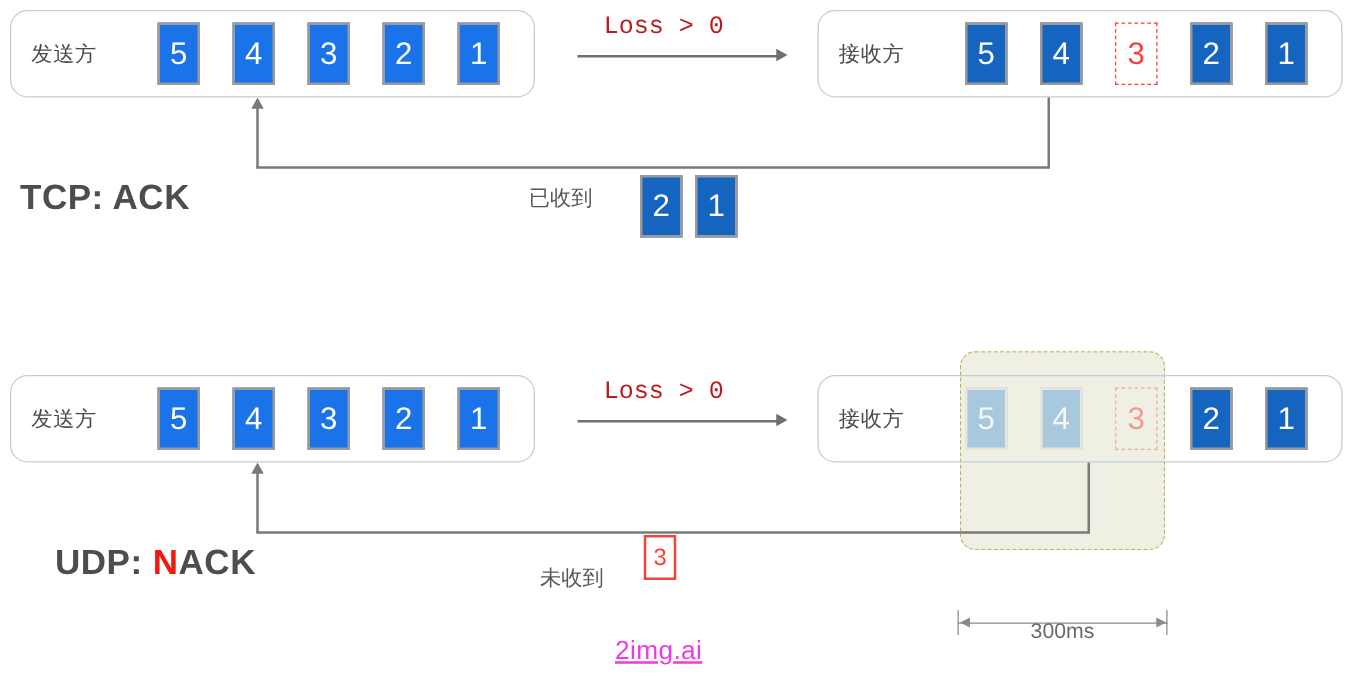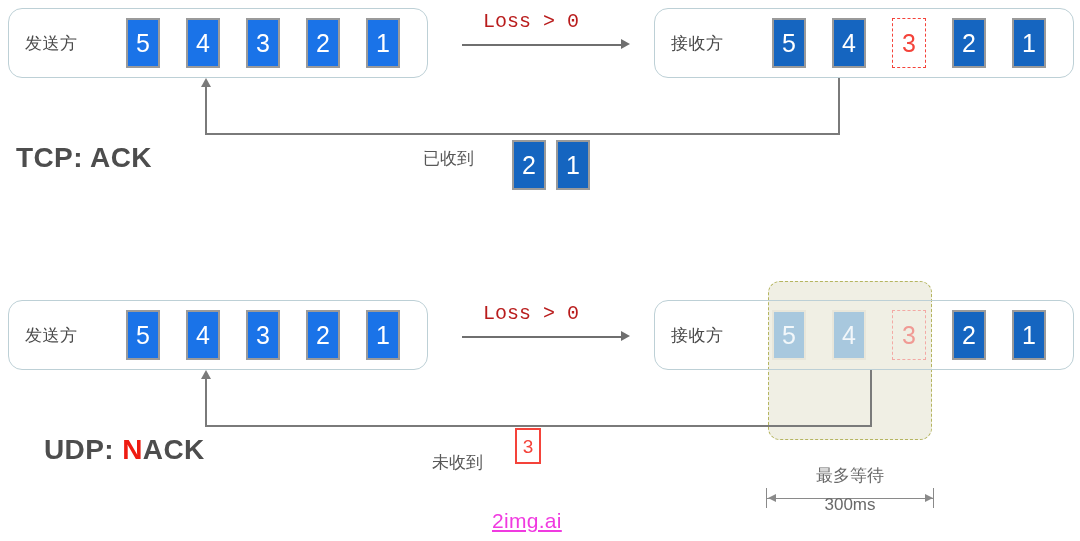--- a/index.html
+++ b/index.html
@@ -236,21 +236,20 @@
   <div class="fb-h" style="left:205px; top:425px; width:667px;"></div>
   <div class="fb-v" style="left:205px; top:378px; height:48px;"></div>
   <div class="fb-head" style="left:201px; top:370px;"></div>
 
   <div class="proto-caption" style="left:16px; top:434px;margin-left:28px;">
     <span>UDP: </span><span class="accent">N</span><span>ACK</span>
   </div>
   <div class="ack-text" style="left:432px; top:439px;margin-top:12px;">未收到</div>
   <div class="pkt lost" style="left:515px; top:428px; border-width:2px; border-style:solid; border-color:#f4433a; width:26px; height:36px; font-size:19px;">3</div>
 
-  <div class="dim-text" style="left:768px; top:464px; width:164px;">最多等待</div>
   <div class="dim-cap" style="left:766px; top:488px; height:20px;"></div>
   <div class="dim-cap" style="left:933px; top:488px; height:20px;"></div>
   <div class="dim-line" style="left:766px; top:498px; width:168px;"></div>
   <div class="dim-head left" style="left:768px; top:494px;"></div>
   <div class="dim-head right" style="left:925px; top:494px;"></div>
   <div class="dim-text" style="left:768px; top:495px; width:164px;">300ms</div>
 
   <div class="watermark" style="left:492px; top:509px;text-decoration:underline;">2img.ai</div>
 
 </div>

